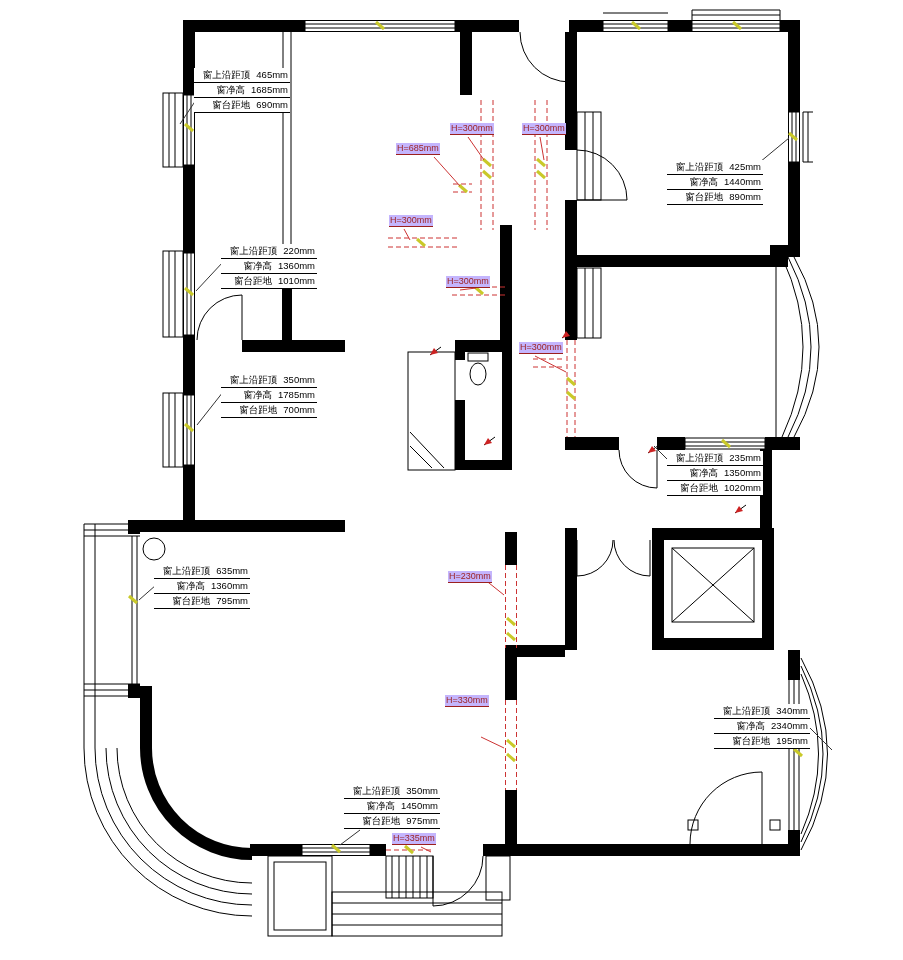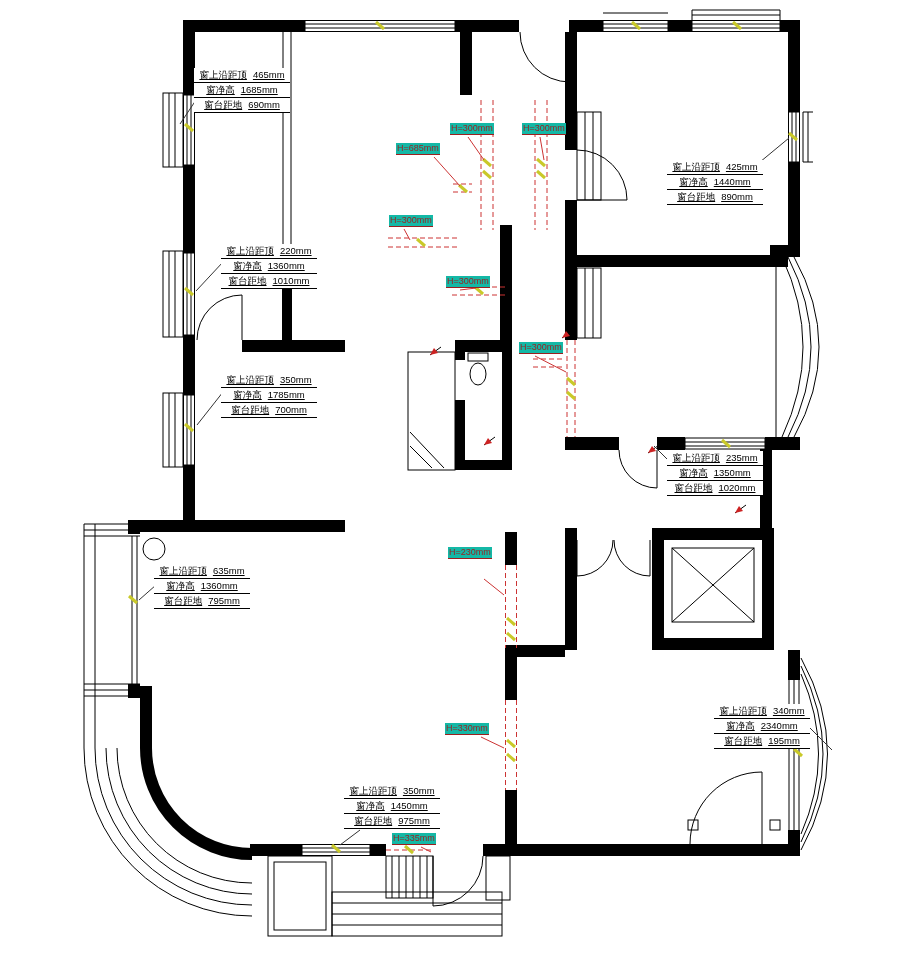--- a/index.html
+++ b/index.html
@@ -1,22 +1,22 @@
 <!DOCTYPE html>
 <html><head>
 <meta charset="utf-8">
 <style>
   html,body{margin:0;padding:0;background:#fff;}
   #plan{position:relative;width:903px;height:960px;background:#fff;overflow:hidden;
         font-family:"Liberation Sans",sans-serif;}
   #plan svg{position:absolute;left:0;top:0;}
   .anno{position:absolute;background:#fff;font-size:9.5px;line-height:14px;color:#000;z-index:5;}
-  .arow{display:flex;justify-content:center;gap:6px;border-bottom:1px solid #000;
-        padding:0 2px;min-width:92px;white-space:nowrap;text-decoration:underline;}
-  .hlabel{position:absolute;font-size:9px;line-height:11px;color:#9b1f1f;background:#14b8a6;
+  .arow{display:flex;justify-content:flex-end;gap:6px;border-bottom:1px solid #000;
+        padding:0 2px;min-width:92px;white-space:nowrap;}
+  .hlabel{position:absolute;font-size:9px;line-height:11px;color:#9b1f1f;background:#c4b5fd;
         border-bottom:1px solid #9b1f1f;padding:0 1px;white-space:nowrap;z-index:5;}
 </style>
 </head>
 <body>
 
 <div id="plan">
 
 <svg width="903" height="960" viewBox="0 0 903 960">
 
   <g fill="#000" stroke="none">
@@ -389,17 +389,17 @@
         <span>975mm</span>
       </div>
 </div>
 
 <div class="hlabel" style="left:450px;top:123px">H=300mm</div>
 <div class="hlabel" style="left:522px;top:123px">H=300mm</div>
 <div class="hlabel" style="left:396px;top:143px">H=685mm</div>
 <div class="hlabel" style="left:389px;top:215px">H=300mm</div>
 <div class="hlabel" style="left:446px;top:276px">H=300mm</div>
 <div class="hlabel" style="left:519px;top:342px">H=300mm</div>
-<div class="hlabel" style="left:448px;top:547px">H=230mm</div>
-<div class="hlabel" style="left:445px;top:723px">H=330mm</div>
+<div class="hlabel" style="left:448px;top:571px">H=230mm</div>
+<div class="hlabel" style="left:445px;top:695px">H=330mm</div>
 <div class="hlabel" style="left:392px;top:833px">H=335mm</div>
 
 </div>
 
 </body></html>

